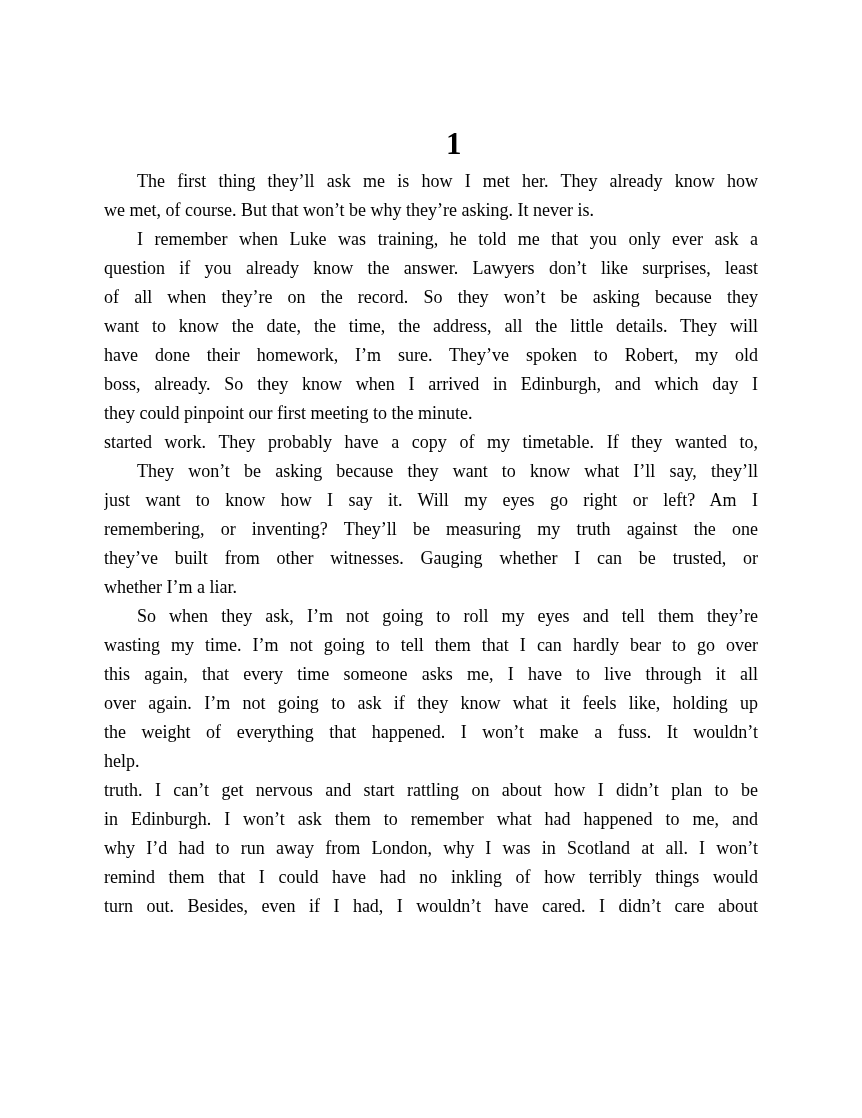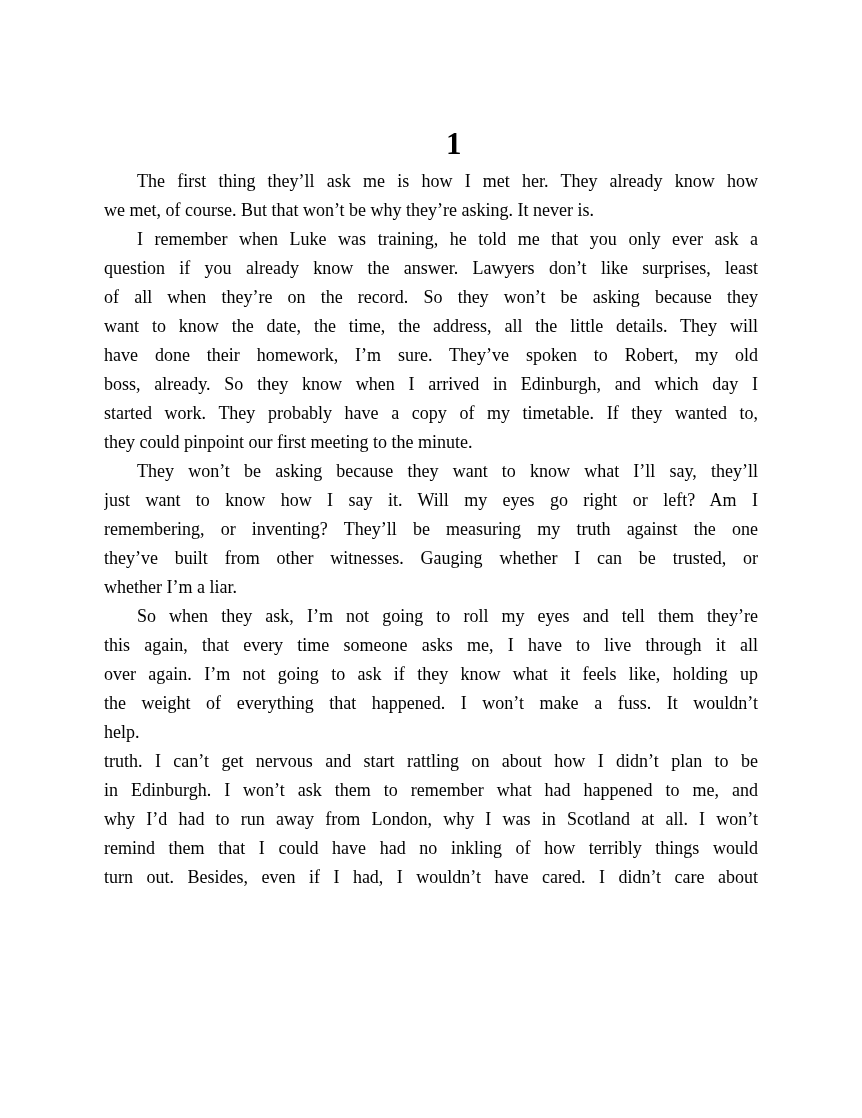--- a/index.html
+++ b/index.html
@@ -64,32 +64,33 @@
           <div class="line first just">The first thing they’ll ask me is how I met her. They already know how</div>
           <div class="line">we met, of course. But that won’t be why they’re asking. It never is.</div>
         </div>
         <div class="paragraph">
           <div class="line first just">I remember when Luke was training, he told me that you only ever ask a</div>
           <div class="line just">question if you already know the answer. Lawyers don’t like surprises, least</div>
           <div class="line just">of all when they’re on the record. So they won’t be asking because they</div>
           <div class="line just">want to know the date, the time, the address, all the little details. They will</div>
           <div class="line just">have done their homework, I’m sure. They’ve spoken to Robert, my old</div>
           <div class="line just">boss, already. So they know when I arrived in Edinburgh, and which day I</div>
+          <div class="line">they could pinpoint our first meeting to the minute.</div>
           <div class="line just">started work. They probably have a copy of my timetable. If they wanted to,</div>
-          <div class="line">they could pinpoint our first meeting to the minute.</div>
         </div>
         <div class="paragraph">
           <div class="line first just">They won’t be asking because they want to know what I’ll say, they’ll</div>
           <div class="line just">just want to know how I say it. Will my eyes go right or left? Am I</div>
           <div class="line just">remembering, or inventing? They’ll be measuring my truth against the one</div>
           <div class="line just">they’ve built from other witnesses. Gauging whether I can be trusted, or</div>
           <div class="line">whether I’m a liar.</div>
         </div>
         <div class="paragraph">
           <div class="line first just">So when they ask, I’m not going to roll my eyes and tell them they’re</div>
+          <div class="line just">wasting my time. I’m not going to tell them that I can hardly bear to go over</div>
           <div class="line just">this again, that every time someone asks me, I have to live through it all</div>
           <div class="line just">over again. I’m not going to ask if they know what it feels like, holding up</div>
           <div class="line just">the weight of everything that happened. I won’t make a fuss. It wouldn’t</div>
           <div class="line">help.</div>
         </div>
         <div class="paragraph">
           <div class="line just">truth. I can’t get nervous and start rattling on about how I didn’t plan to be</div>
           <div class="line just">in Edinburgh. I won’t ask them to remember what had happened to me, and</div>
           <div class="line just">why I’d had to run away from London, why I was in Scotland at all. I won’t</div>
           <div class="line just">remind them that I could have had no inkling of how terribly things would</div>

